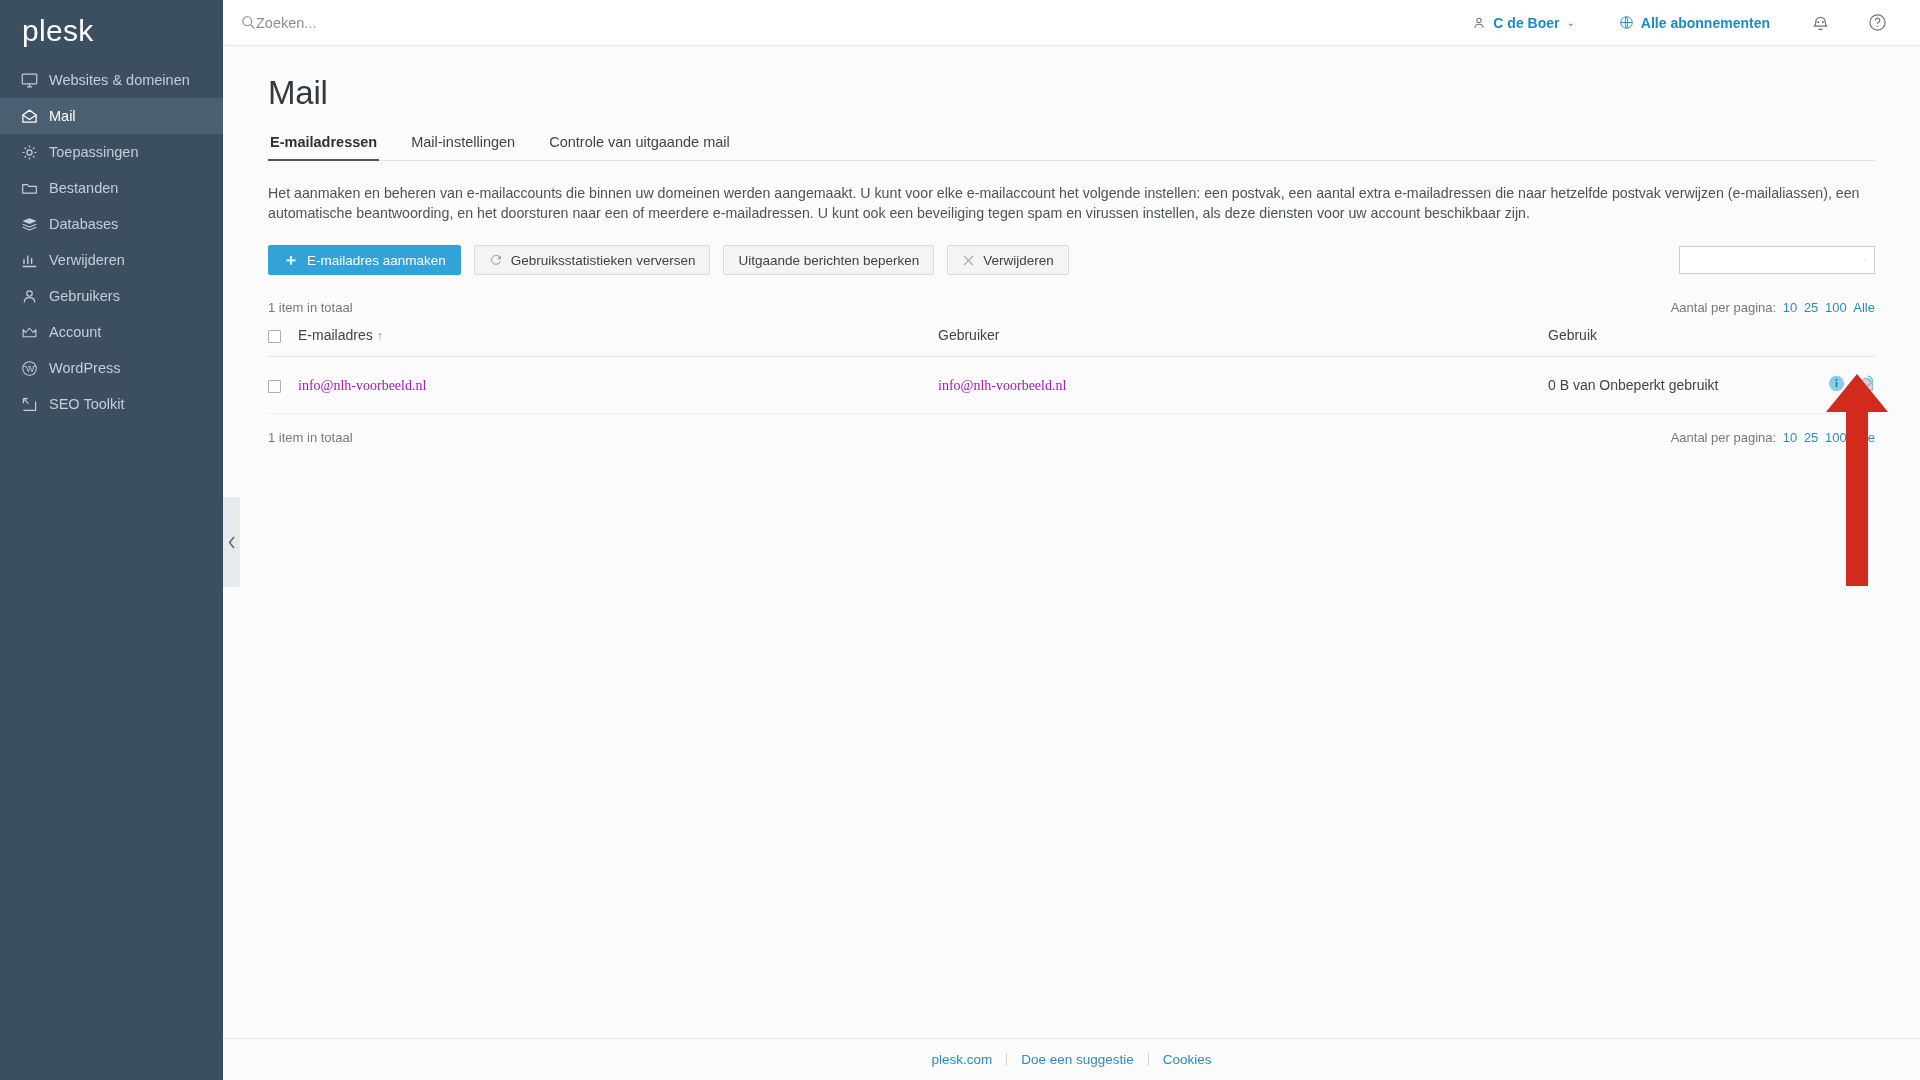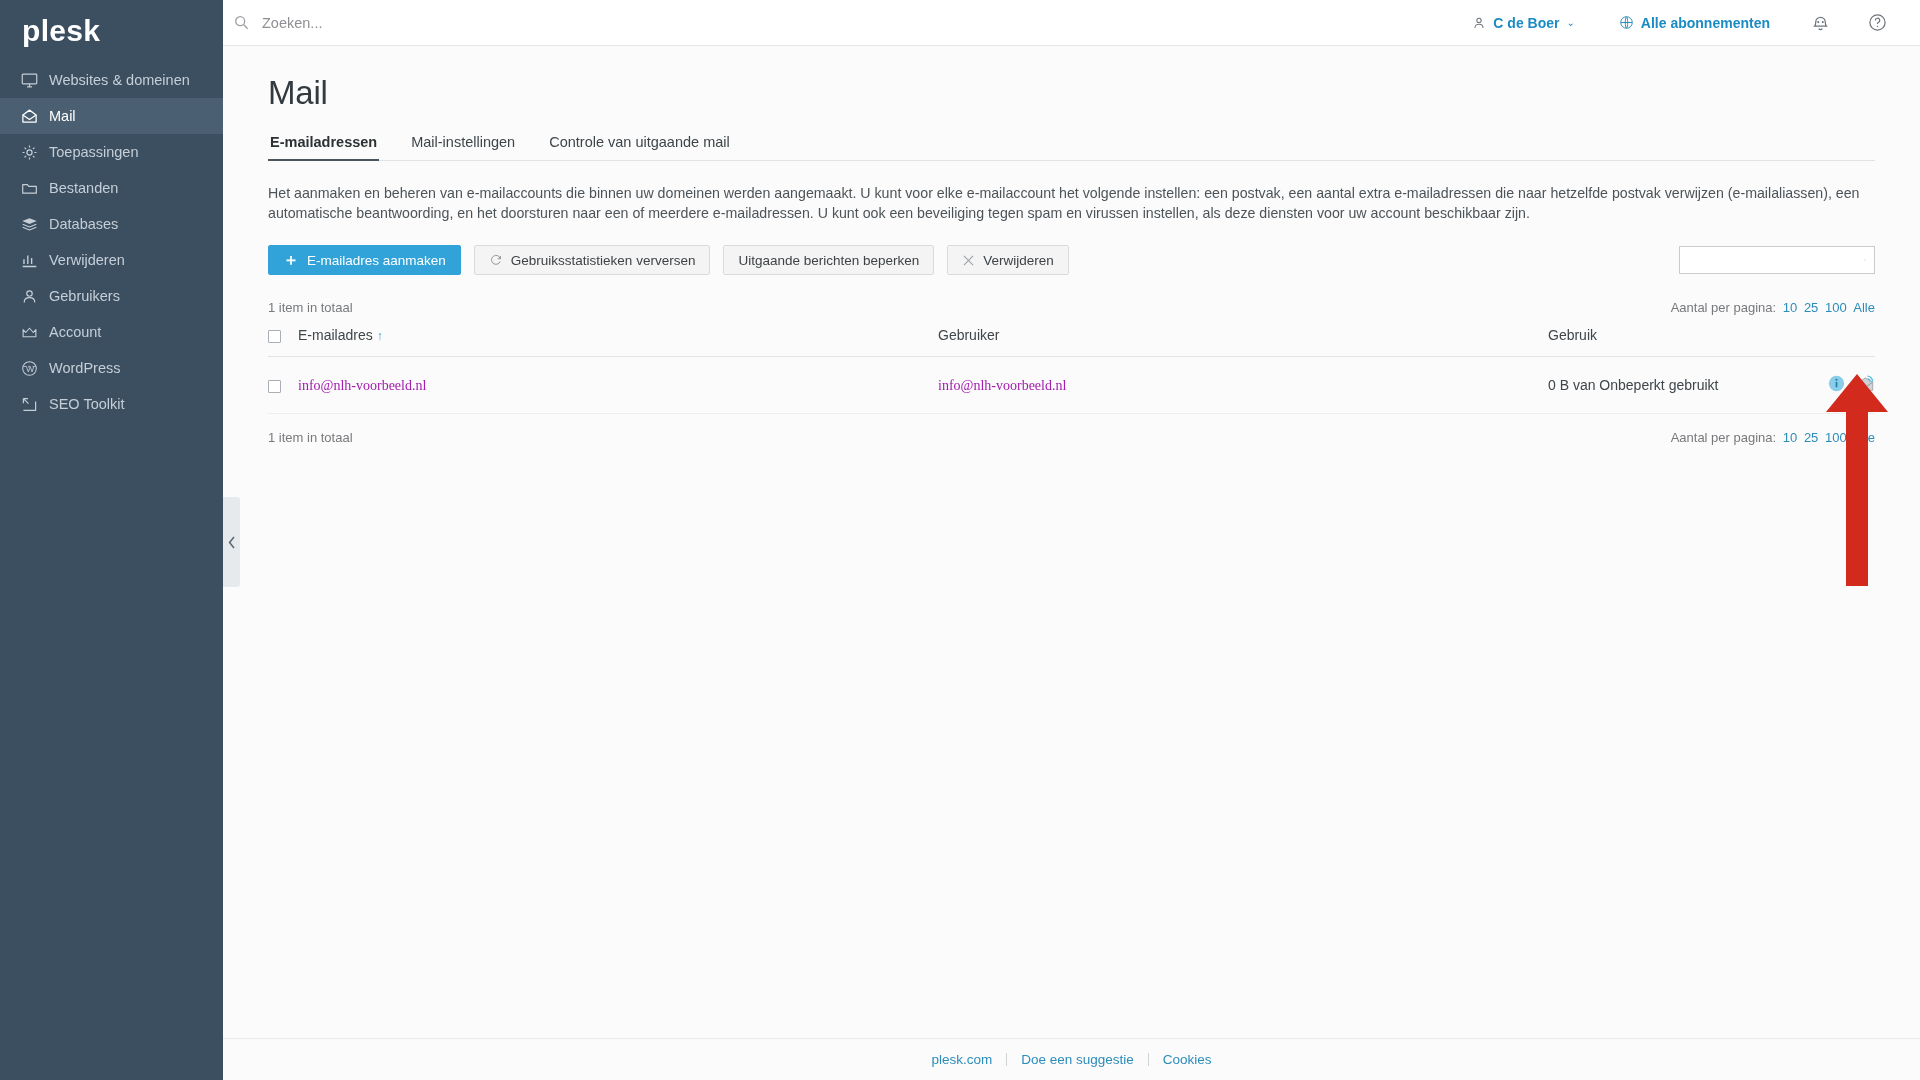--- a/index.html
+++ b/index.html
@@ -12,21 +12,21 @@
   #app { position: relative; width: 1920px; height: 1080px; display: flex; }
 
   
   #sidebar {
     width: 223px; height: 1080px; background: #3b4f61;
     flex: 0 0 223px; position: relative;
   }
   #brand { height: 62px; display: flex; align-items: center; padding-left: 22px; }
   #brand .logo {
     color: #ffffff; font-size: 30px; letter-spacing: .3px;
-    font-weight: 700; position: relative; line-height: 1;
+    font-weight: 400; position: relative; line-height: 1;
   }
   .nav-item {
     height: 36px; display: flex; align-items: center;
     padding-left: 20px; color: #c6ced6; font-size: 14.5px;
     cursor: pointer; gap: 11px;
   }
   .nav-item .ico { width: 18px; height: 18px; display: inline-flex; align-items: center; justify-content: center; flex: 0 0 18px; }
   .nav-item .ico svg { display: block; }
   .nav-item.active { background: #4b5f72; color: #ffffff; }
   .nav-item.active .ico svg { stroke: #ffffff; fill: none; }
@@ -41,21 +41,21 @@
   #collapse-handle svg { display:block; }
 
   
   #main { flex: 1 1 auto; height: 1080px; background: #fbfbfb; display: flex; flex-direction: column; position: relative; }
 
   
   #topbar {
     height: 46px; background: #ffffff; border-bottom: 1px solid #e4e7e9;
     display: flex; align-items: center; flex: 0 0 46px;
   }
-  #global-search { display: flex; align-items: flex-start; gap: 13px; padding-left: 11px; flex: 1 1 auto; }
+  #global-search { display: flex; align-items: flex-start; gap: 0; padding-left: 18px; flex: 1 1 auto; }
   #global-search input {
     border: none; outline: none; background: transparent;
     font-family: "Liberation Sans", sans-serif; font-size: 14.5px; color: #55565a;
     width: 400px;
   }
   #global-search input::placeholder { color: #8d8f93; }
   #topbar-right { display: flex; align-items: center; gap: 16px; padding-right: 22px; }
   .topbar-link {
     display: flex; align-items: center; gap: 7px; color: #1a8bc4;
     font-size: 14px; font-weight: bold; cursor: pointer; padding: 0 14px;

